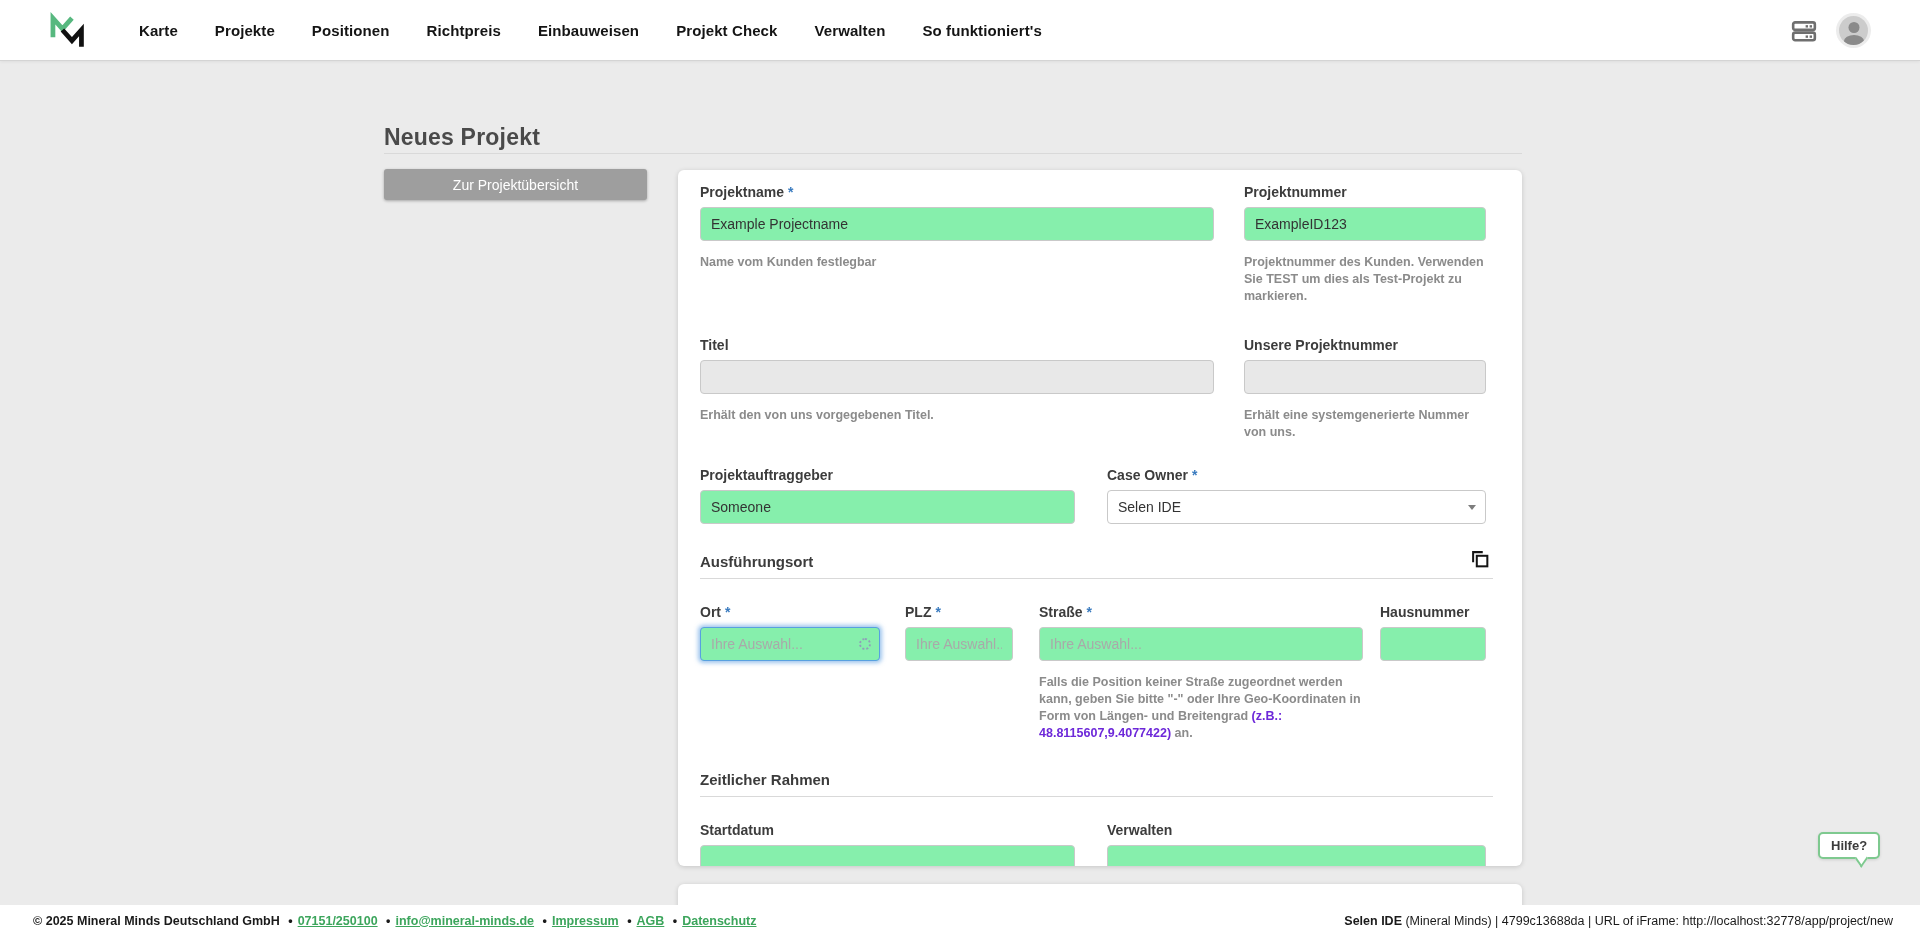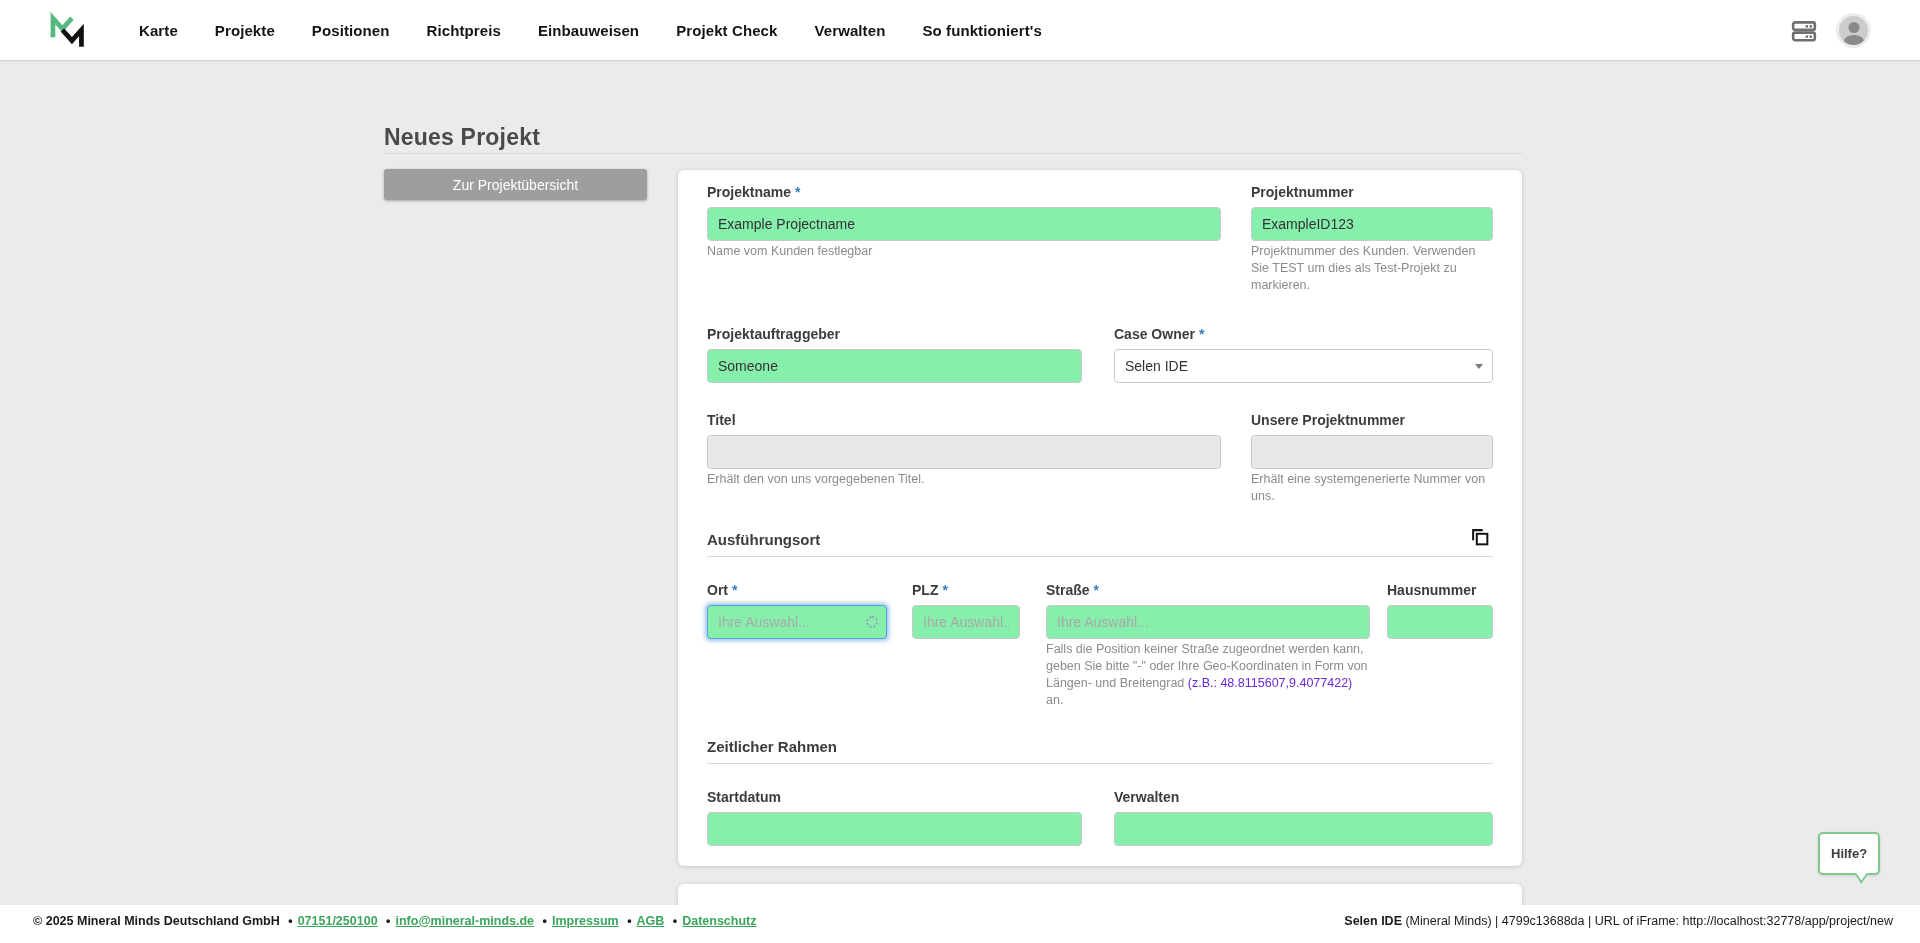--- a/index.html
+++ b/index.html
@@ -48,21 +48,21 @@
     font-size:14px; font-weight:500; font-family:inherit;
     box-shadow:0 1px 3px rgba(0,0,0,.3);
     cursor:pointer;
   }
 
   
   .card-main {
     position:absolute; left:678px; top:170px; width:844px; height:696px;
     background:#fff; border-radius:6px;
     box-shadow:0 1px 5px rgba(0,0,0,.16);
-    padding:14px 29px 22px 29px;
+    padding:14px 29px 22px 22px;
     overflow:hidden;
   }
   .card-next {
     position:absolute; left:678px; top:884px; width:844px; height:50px;
     background:#fff; border-radius:6px 6px 0 0;
     box-shadow:0 1px 5px rgba(0,0,0,.16);
   }
 
   
   .form-row { display:flex; }
@@ -88,21 +88,21 @@
   .input:disabled, .input.disabled { background:#e8e8e8; }
   .input.focused {
     border-color:#58a0e0;
     box-shadow:0 0 4px 1.5px rgba(77,147,222,.55);
   }
   .input-wrap { position:relative; }
   .spinner {
     position:absolute; right:9px; top:11px; width:12px; height:12px;
     border:2px dotted #8fa0b8; border-radius:50%;
   }
-  .hint { font-size:12.5px; color:#8b8b8b; line-height:17px; margin-top:2px; }
+  .hint { font-size:12.5px; color:#8b8b8b; line-height:17px; margin-top:13px;font-weight:bold; }
   .hint .lighter { color:#6d28d9; }
 
   .section-head { position:relative; margin-bottom:25px; }
   .section-title { font-size:15px; font-weight:700; color:#3c3c3c; line-height:18px; }
   .section-divider { height:1px; background:#d9d9d9; margin-top:7px; }
   .copy-btn {
     position:absolute; right:0; top:-6px; width:24px; height:24px;
     background:none; border:none; cursor:pointer; padding:0;
   }
 
@@ -117,21 +117,21 @@
     border-top:5px solid #7d7d7d;
   }
 
   .row-ort { margin-bottom:0; }
   .sect-zeit { margin-top:29px; }
 
   
   .help-bubble {
     position:absolute; left:1818px; top:832px; z-index:7;
     background:#fff; border:2px solid #7ec98f; border-radius:5px;
-    padding:12px 11px; font-size:13px; font-weight:600; color:#3c3c3c;
+    padding:4px 11px; font-size:13px; font-weight:600; color:#3c3c3c;
     box-shadow:0 1px 3px rgba(0,0,0,.12);
     cursor:pointer;
   }
   .help-tail {
     position:absolute; left:36px; bottom:-7px; width:11px; height:11px;
     background:#fff; border-right:2px solid #7ec98f; border-bottom:2px solid #7ec98f;
     transform:rotate(55deg) skewX(20deg);
   }
 
   
@@ -204,52 +204,52 @@
     </div>
     <div class="w242">
       <div class="label">
         <span>Projektnummer</span>
       </div>
       <input class="input" value="ExampleID123" style="">
       <div class="hint">Projektnummer des Kunden. Verwenden Sie TEST um dies als Test-Projekt zu markieren.</div>
     </div>
   </div>
 
+  <div class="form-row row-2">
+    <div class="w514 gap30">
+      <div class="label">
+        <span>Titel</span>
+      </div>
+      <input class="input disabled" disabled="" value="" style="">
+      <div class="hint">Erhält den von uns vorgegebenen Titel.</div>
+    </div>
+    <div class="w242">
+      <div class="label">
+        <span>Unsere Projektnummer</span>
+      </div>
+      <input class="input disabled" disabled="" value="" style="">
+      <div class="hint">Erhält eine systemgenerierte Nummer von uns.</div>
+    </div>
+  </div>
+
   <div class="form-row row-3">
     <div class="w375 gap32">
       <div class="label">
         <span>Projektauftraggeber</span>
       </div>
       <input class="input" value="Someone" style="">
     </div>
     <div class="w379">
       <div class="label">
         <span>Case Owner</span><span class="req">*</span>
       </div>
       <div class="select">
         <span>Selen IDE</span>
         <span class="select-arrow"></span>
       </div>
-    </div>
-  </div>
-
-  <div class="form-row row-2">
-    <div class="w514 gap30">
-      <div class="label">
-        <span>Titel</span>
-      </div>
-      <input class="input disabled" disabled="" value="" style="">
-      <div class="hint">Erhält den von uns vorgegebenen Titel.</div>
-    </div>
-    <div class="w242">
-      <div class="label">
-        <span>Unsere Projektnummer</span>
-      </div>
-      <input class="input disabled" disabled="" value="" style="">
-      <div class="hint">Erhält eine systemgenerierte Nummer von uns.</div>
     </div>
   </div>
 
   <div class="section-head">
     <div class="section-title">Ausführungsort</div>
     <button class="copy-btn">
       <svg viewBox="0 0 24 24" width="22" height="22">
         <rect x="8.5" y="8.5" width="11.5" height="11.5" fill="none" stroke="#141414" stroke-width="2.2"></rect>
         <polyline points="15,4.5 4.5,4.5 4.5,15.5" fill="none" stroke="#141414" stroke-width="2.2"></polyline>
       </svg>

